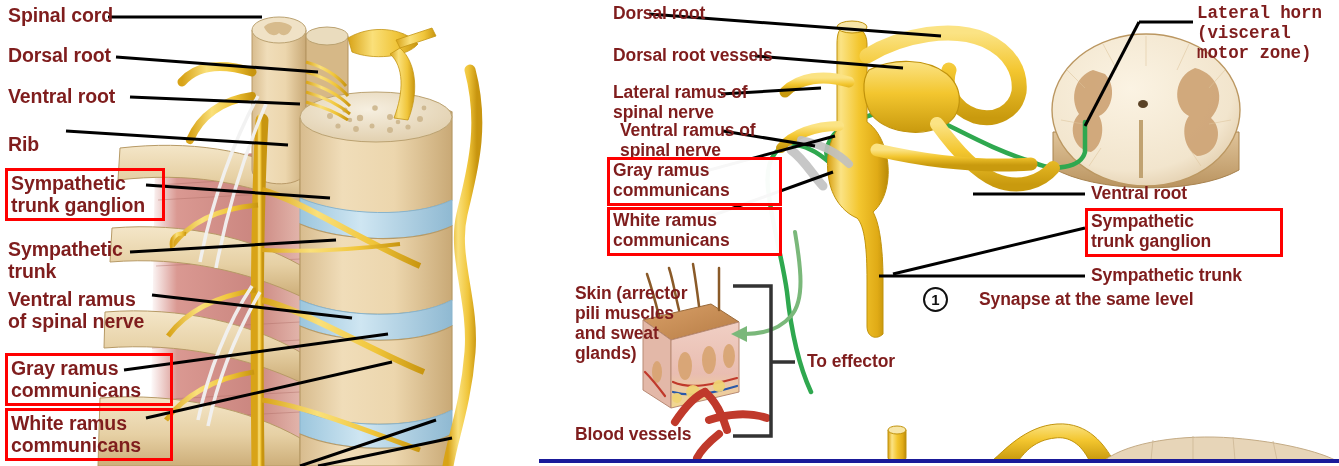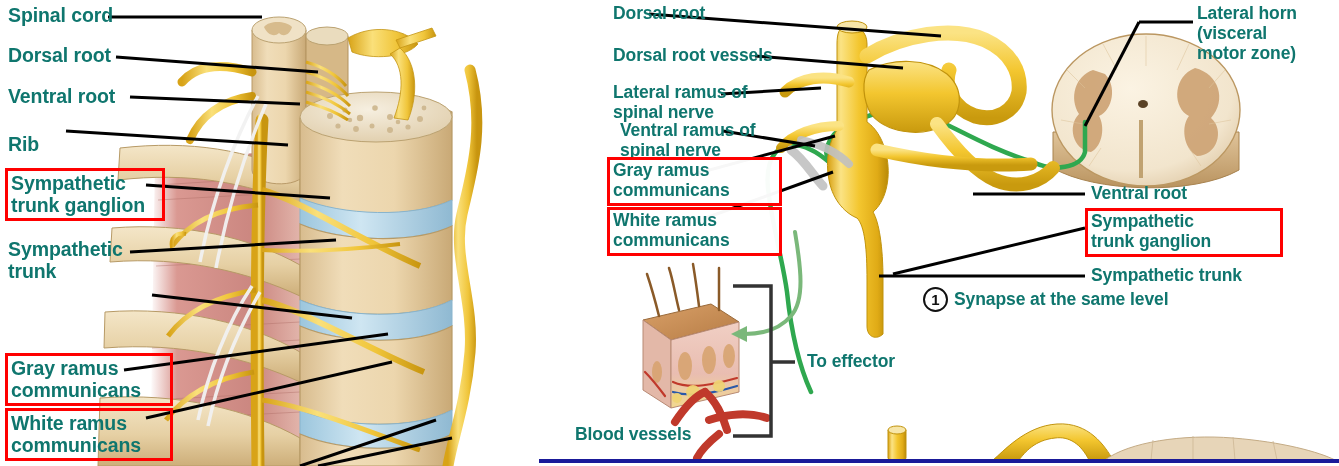--- a/index.html
+++ b/index.html
@@ -10,21 +10,21 @@
     -webkit-font-smoothing:antialiased;
   }
   .panel{position:absolute;top:0;height:466px;}
   #left-panel{left:0;width:520px;}
   #right-panel{left:533px;width:806px;}
 
   
   .lbl{
     position:absolute;
     font-weight:bold;
-    color:#0f766e;
+    color:#7f1d1d;
     line-height:1.14;
     white-space:pre-line;
     letter-spacing:-0.1px;
   }
   .l-left{font-size:19.5px;}
   .l-right{font-size:17.5px;}
   .boxed{
     border:3px solid #ff0000;
     padding:1px 4px 2px 3px;
     box-sizing:border-box;
@@ -205,20 +205,22 @@
   <div class="lbl l-left" style="left:8px;top:85px;">Ventral root</div>
 
   <div class="lbl l-left" style="left:8px;top:120px;margin-top:13px;">Rib</div>
 
   <div class="lbl l-left boxed" style="left:5px;top:168px;width:160px;">Sympathetic
 trunk ganglion</div>
 
   <div class="lbl l-left" style="left:8px;top:238px;">Sympathetic
 trunk</div>
 
+  <div class="lbl l-left" style="left:8px;top:288px;">Ventral ramus
+of spinal nerve</div>
 
   <div class="lbl l-left boxed" style="left:5px;top:353px;width:168px;">Gray ramus
 communicans</div>
 
   <div class="lbl l-left boxed" style="left:5px;top:408px;width:168px;">White ramus
 communicans</div>
 </div>
 
 <div class="panel" id="right-panel">
 
@@ -408,37 +410,41 @@
 
   <div class="lbl l-right" style="left:80px;top:121px;margin-left:7px;">Ventral ramus of
 spinal nerve</div>
 
   <div class="lbl l-right boxed" style="left:74px;top:157px;width:175px;background:rgba(255,255,255,0.97);">Gray ramus
 communicans</div>
 
   <div class="lbl l-right boxed" style="left:74px;top:207px;width:175px;background:rgba(255,255,255,0.97);">White ramus
 communicans</div>
 
-  <div class="lbl l-right" style="left:664px;top:4px;">Lateral horn
+  <div class="lbl l-right" style="left:664px;top:4px;font-family:Liberation Mono, monospace;">Lateral horn
 (visceral
 motor zone)</div>
 
   <div class="lbl l-right" style="left:558px;top:184px;">Ventral root</div>
 
   <div class="lbl l-right boxed" style="left:552px;top:208px;width:198px;">Sympathetic
 trunk ganglion</div>
 
   <div class="lbl l-right" style="left:558px;top:266px;">Sympathetic trunk</div>
 
   <div style="position:absolute;left:390px;top:287px;display:flex;align-items:center;gap:6px;">
     <span style="display:inline-flex;align-items:center;justify-content:center;
                  width:21px;height:21px;border:2px solid #111;border-radius:50%;
                  font-size:15px;font-weight:bold;line-height:1;color:#111;">1</span>
-    <span class="lbl l-right" style="position:static;">Synapse at the same level</span>
+    <span class="lbl l-right" style="position:static;margin-left:25px;">Synapse at the same level</span>
   </div>
 
+  <div class="lbl l-right" style="left:42px;top:284px;">Skin (arrector
+pili muscles
+and sweat
+glands)</div>
 
   <div class="lbl l-right" style="left:42px;top:425px;">Blood vessels</div>
 
   <div class="lbl l-right" style="left:274px;top:352px;">To effector</div>
 </div>
 
 <div id="bottom-rule"></div>
 
 </body></html>

